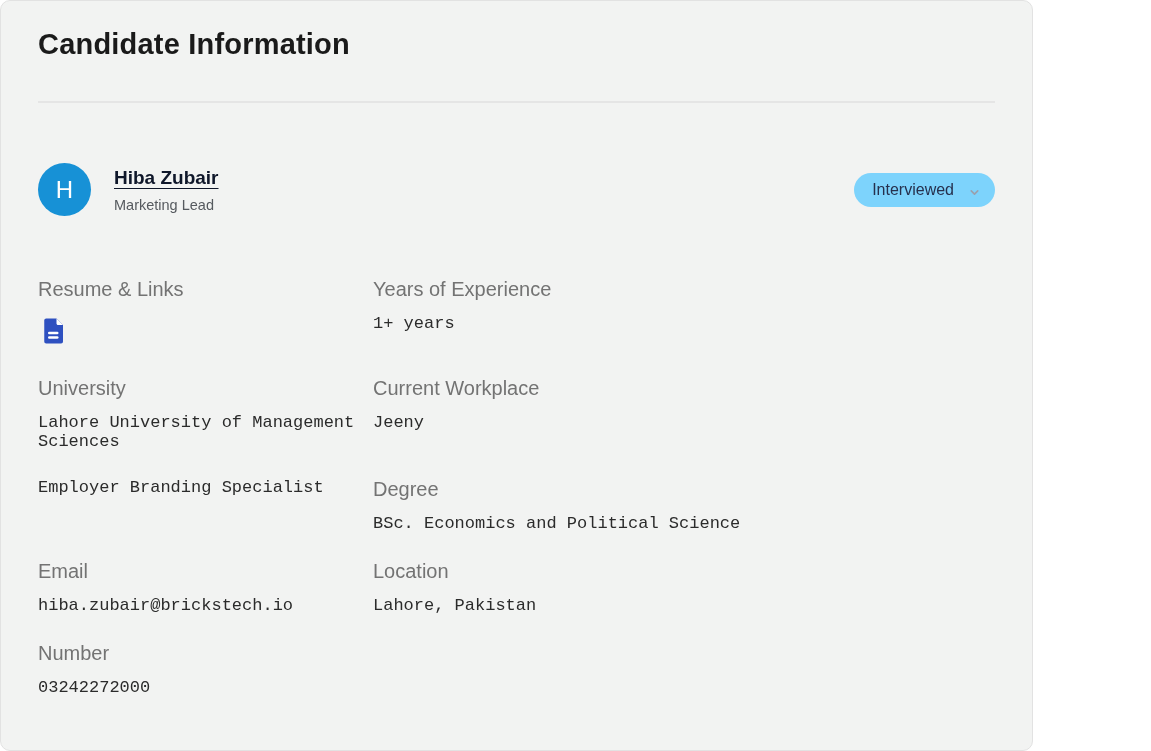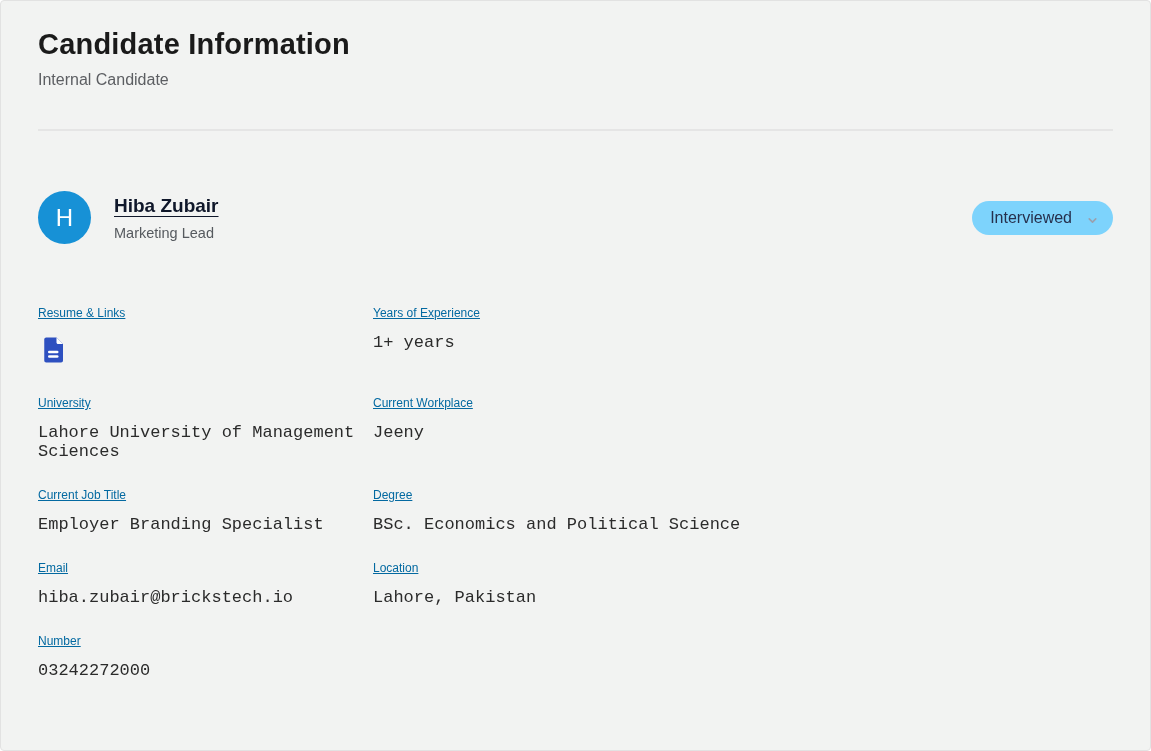--- a/index.html
+++ b/index.html
@@ -3,25 +3,25 @@
 <meta charset="utf-8">
 <style>
   html, body {
     margin: 0;
     padding: 0;
     background: #ffffff;
     font-family: "Liberation Sans", sans-serif;
   }
   .card {
     box-sizing: border-box;
-    width: 1151px;
+    width: 1033px;
     height: 751px;
     background: #f2f3f2;
     border: 1px solid #e2e2e2;
-    border-radius: 4px;
+    border-radius: 10px;
     overflow: hidden;
     padding: 0 37px;
   }
   
   .page-title {
     margin: 0;
     padding-top: 27px;
     font-size: 29px;
     font-weight: 700;
     color: #1a1a1a;
@@ -98,44 +98,42 @@
     align-items: center;
   }
   
   .fields-grid {
     margin-top: 62px;
     display: grid;
     grid-template-columns: 335px 1fr;
     row-gap: 27px;
   }
   .field-label {
-    font-size: 12px;
-    color: #0369a1;
+    font-size: 20px;
+    color: #737373;
     margin-bottom: 13px;
-    text-decoration: underline;
   }
   .field-value {
     font-size: 17px;
     color: #2b2b2b;
     font-family: Liberation Mono, monospace;
   }
   .doc-icon-btn {
     display: inline-block;
     margin-top: 2px;
     cursor: pointer;
     line-height: 0;
   }
 </style>
 </head>
 <body>
 
 <div class="card">
 
   <h1 class="page-title">Candidate Information</h1>
-  <div class="page-subtitle">Internal Candidate</div>
 
   <hr class="divider">
 
   <div class="profile-row">
     <div class="profile-left">
       <div class="avatar">H</div>
       <div class="name-block">
         <span class="candidate-name">Hiba Zubair</span>
         <div class="candidate-role">Marketing Lead</div>
       </div>
@@ -171,21 +169,20 @@
     <div class="field">
       <div class="field-label">University</div>
       <div class="field-value">Lahore University of Management Sciences</div>
     </div>
     <div class="field">
       <div class="field-label">Current Workplace</div>
       <div class="field-value">Jeeny</div>
     </div>
 
     <div class="field">
-      <div class="field-label">Current Job Title</div>
       <div class="field-value">Employer Branding Specialist</div>
     </div>
     <div class="field">
       <div class="field-label">Degree</div>
       <div class="field-value">BSc. Economics and Political Science</div>
     </div>
 
     <div class="field">
       <div class="field-label">Email</div>
       <div class="field-value">hiba.zubair@brickstech.io</div>

